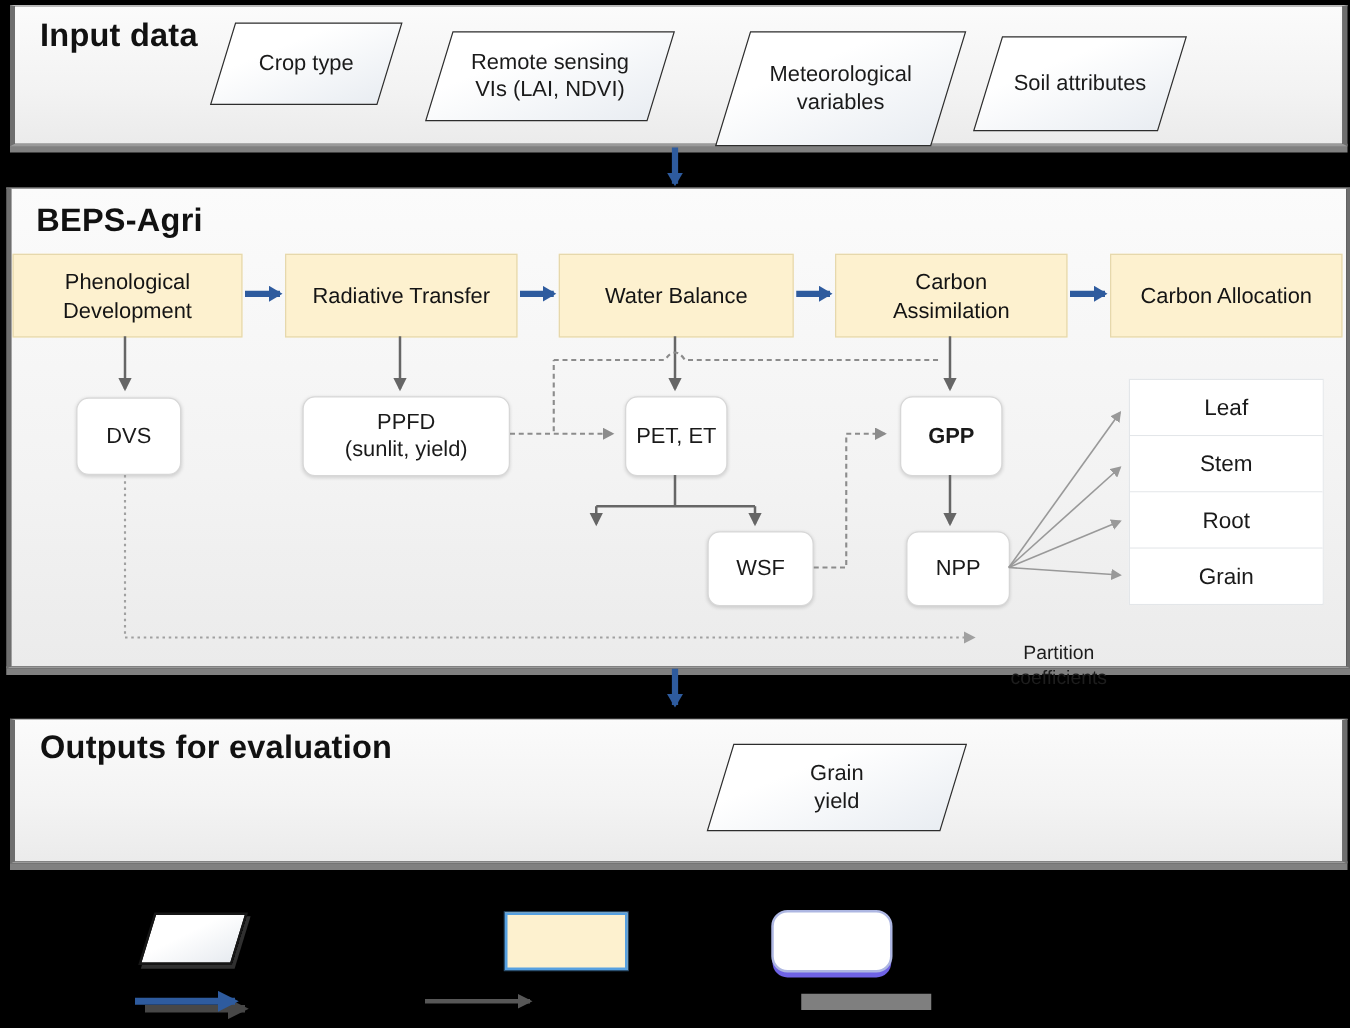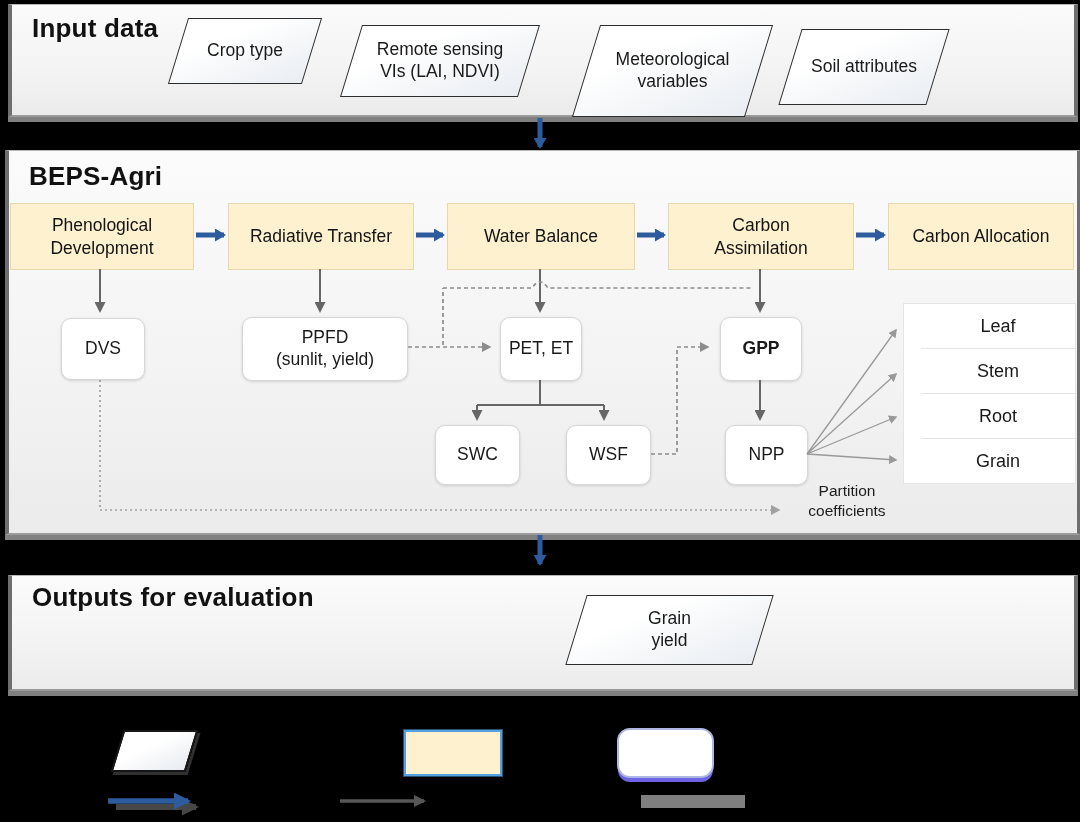--- a/index.html
+++ b/index.html
@@ -21,26 +21,26 @@
   .proc{position:absolute;background:#fdf1cf;border:1px solid #e6d8ac;
         display:flex;align-items:center;justify-content:center;text-align:center;
         font-size:17.5px;line-height:1.3;white-space:pre-line;color:#141414;}
   
   .node{position:absolute;background:#fff;border:1px solid #d7d7d7;border-radius:10px;
         box-shadow:0 1px 3px rgba(0,0,0,.14);
         display:flex;align-items:center;justify-content:center;text-align:center;
         font-size:17.5px;line-height:1.25;white-space:pre-line;}
   
   .pool-table{position:absolute;left:903px;top:303px;width:154px;background:#fff;
-              border:1px solid #e3e6e9;padding-left:17px;}
+              border:1px solid #e3e6e9;}
   .pool-row{height:44px;border-bottom:1px solid #e3e6e9;display:flex;align-items:center;
             justify-content:center;font-size:18px;background:#fff;}
   .pool-row:last-child{border-bottom:none;}
   .note{position:absolute;font-size:15.5px;line-height:1.3;text-align:center;
-        white-space:pre-line;color:#1d1d1d;}
+        white-space:pre-line;color:#1d1d1d;margin-top:32px;}
   svg.overlay{position:absolute;left:0;top:0;pointer-events:none;}
   
   .lg-para{position:absolute;left:117px;top:730px;width:75px;height:42px;}
   .lg-para .shape{position:absolute;inset:0;transform:skewX(-17deg);
                   background:linear-gradient(150deg,#ffffff 40%,#e7ebf0);border:2px solid #161616;
                   box-shadow:3px 3px 0 rgba(60,60,60,.8);}
   .lg-proc{position:absolute;left:404px;top:730px;width:94px;height:42px;background:#fdf1cf;
            border:2px solid #56a0e0;box-shadow:0 0 0 1px rgba(86,160,224,.5);}
   .lg-node{position:absolute;left:617px;top:728px;width:93px;height:46px;background:#fff;
            border:2px solid #aeb7e2;border-radius:13px;box-shadow:0 5px 0 -1px #6f63e5;}
@@ -88,21 +88,20 @@
   <div class="proc" style="left:447px;top:203px;width:186px;height:65px;">Water Balance</div>
   <div class="proc" style="left:668px;top:203px;width:184px;height:65px;">Carbon
 Assimilation</div>
   <div class="proc" style="left:888px;top:203px;width:184px;height:65px;">Carbon Allocation</div>
 
   <div class="node" style="left:61px;top:318px;width:82px;height:60px;">DVS</div>
   <div class="node" style="left:242px;top:317px;width:164px;height:62px;">PPFD
 (sunlit, yield)</div>
   <div class="node" style="left:500px;top:317px;width:80px;height:62px;">PET, ET</div>
   <div class="node" style="left:720px;top:317px;width:80px;height:62px;font-weight:bold;">GPP</div>
-  <div class="node" style="left:435px;top:425px;width:83px;height:58px;">SWC</div>
   <div class="node" style="left:566px;top:425px;width:83px;height:58px;">WSF</div>
   <div class="node" style="left:725px;top:425px;width:81px;height:58px;">NPP</div>
 
   <div class="pool-table">
     <div class="pool-row">Leaf</div>
     <div class="pool-row">Stem</div>
     <div class="pool-row">Root</div>
     <div class="pool-row">Grain</div>
   </div>
 

